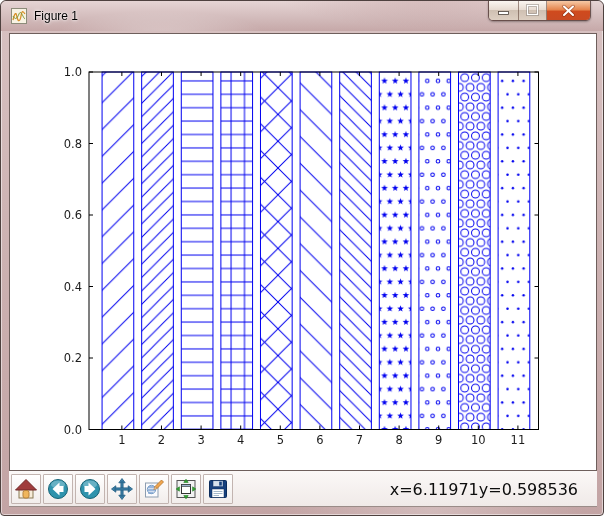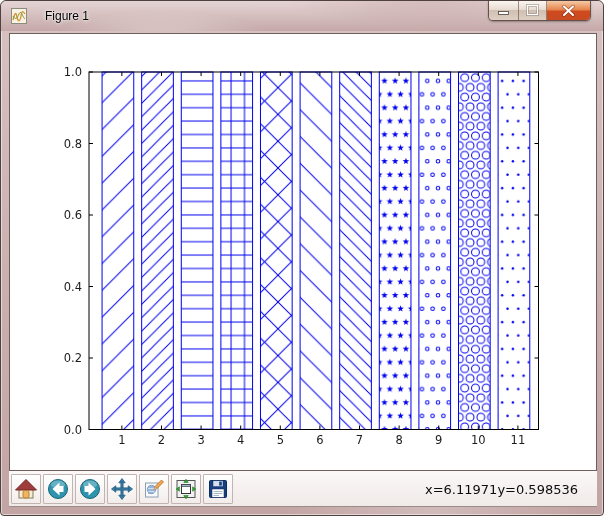--- a/index.html
+++ b/index.html
@@ -10,41 +10,41 @@
       radial-gradient(ellipse 220px 60px at 430px 510px, rgba(255,255,255,.25), rgba(255,255,255,0) 70%),
       linear-gradient(180deg,#d8c2c2 0%,#ccb1b1 50%,#c3a4a4 100%);
     box-shadow:inset 0 0 0 1px rgba(255,255,255,.5);}
   .titlebar{position:absolute;left:0;top:0;width:100%;height:30px;display:flex;align-items:center;
     padding-left:10px;box-sizing:border-box;border-radius:6px 6px 0 0;
     background:
       radial-gradient(ellipse 150px 34px at 160px 34px, rgba(255,255,255,.35), rgba(255,255,255,0) 70%),
       radial-gradient(ellipse 220px 50px at 430px -8px, rgba(170,120,120,.30), rgba(170,120,120,0) 70%),
       linear-gradient(180deg,#e5d4d4 0%,#d3bcbc 55%,#c6a8a8 100%);}
   .app-icon{width:16px;height:16px;flex:0 0 auto;}
-  .win-title{font-size:12px;color:#000;margin-left:18px;
+  .win-title{font-size:12px;color:#000;margin-left:7px;
     text-shadow:0 0 4px rgba(255,255,255,.95),0 0 2px rgba(255,255,255,.9);}
   .caption{position:absolute;top:0;right:12px;display:flex;height:19px;
     border:1px solid rgba(70,45,40,.75);border-top:none;border-radius:0 0 5px 5px;overflow:hidden;
     box-shadow:0 1px 2px rgba(0,0,0,.3), inset 0 1px 0 rgba(255,255,255,.4);}
   .cap{width:29px;height:19px;display:flex;align-items:center;justify-content:center;cursor:default;
     background:linear-gradient(#fbf6f1,#e8dcd2 45%,#cfc0b2 50%,#ddcfc2);
     border-right:1px solid rgba(90,60,50,.55);}
   .cap.max{width:27px;}
   .cap.close{width:43px;border-right:none;
     background:linear-gradient(#f6c9a6,#e5864f 45%,#cf4a1e 55%,#c94a22);}
   .canvas{position:absolute;left:8px;top:32px;width:586px;height:436px;background:#ffffff;
     border:1px solid #6e5f5c;}
   .toolbar{position:absolute;left:8px;top:470px;width:588px;height:36px;box-sizing:border-box;
     background:linear-gradient(#fbf8f7,#f0eae8);border-bottom:1px solid #9a8c88;
     display:flex;align-items:center;}
   .tb-btn{width:30px;height:30px;margin-left:2px;box-sizing:border-box;padding:0;
     background:linear-gradient(#ffffff,#f2edeb);border:1px solid #c2b4b0;border-radius:1px;
     display:flex;align-items:center;justify-content:center;cursor:pointer;}
   .status{position:absolute;right:19px;top:0;height:36px;display:flex;align-items:center;
-    font-family:"DejaVu Sans",sans-serif;font-size:13px;color:#0d0d0d;}
+    font-family:"DejaVu Sans",sans-serif;font-size:16px;color:#0d0d0d;}
   .status .ycoord{}
   svg{display:block;}
 </style>
 </head>
 <body>
 
 <div class="window">
 
   <div class="titlebar">
     <span class="app-icon">

